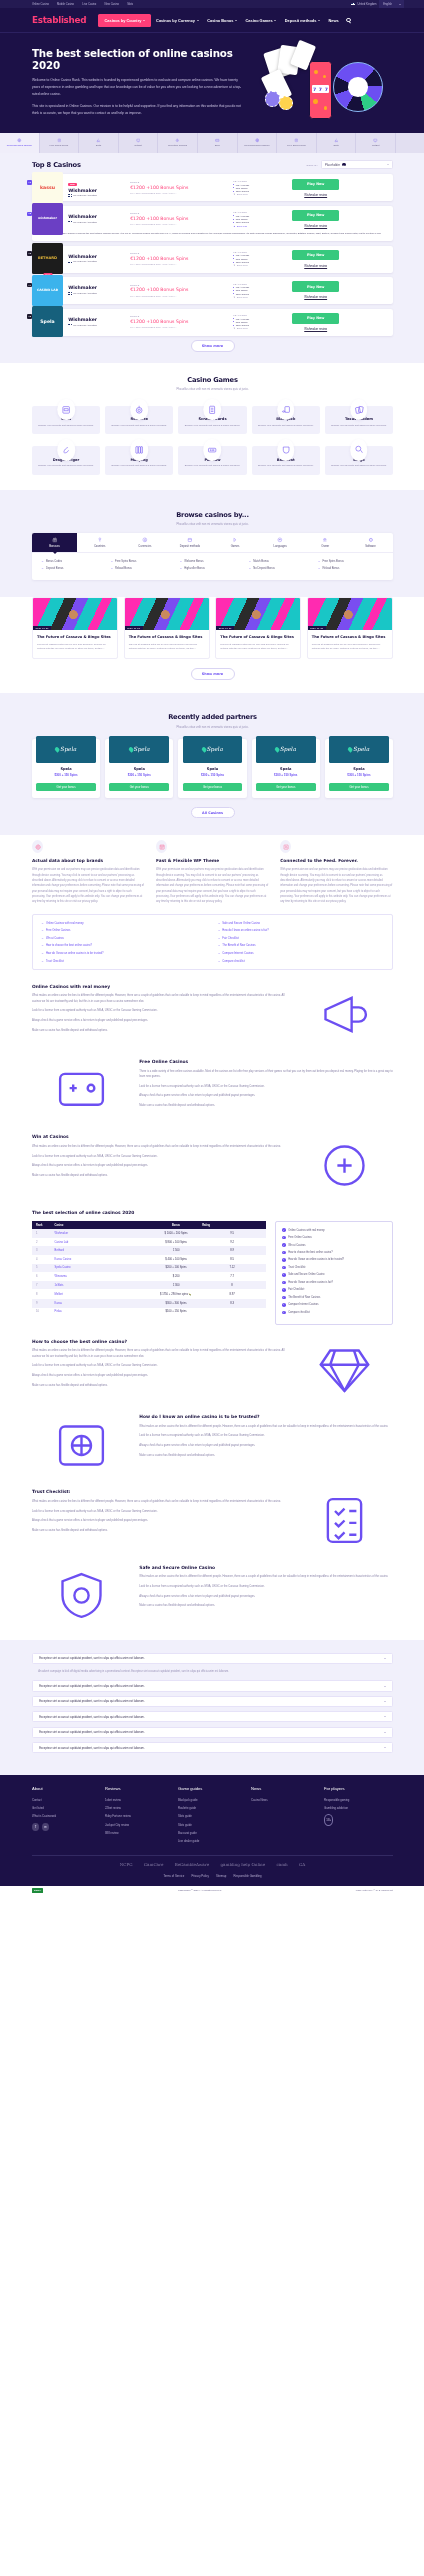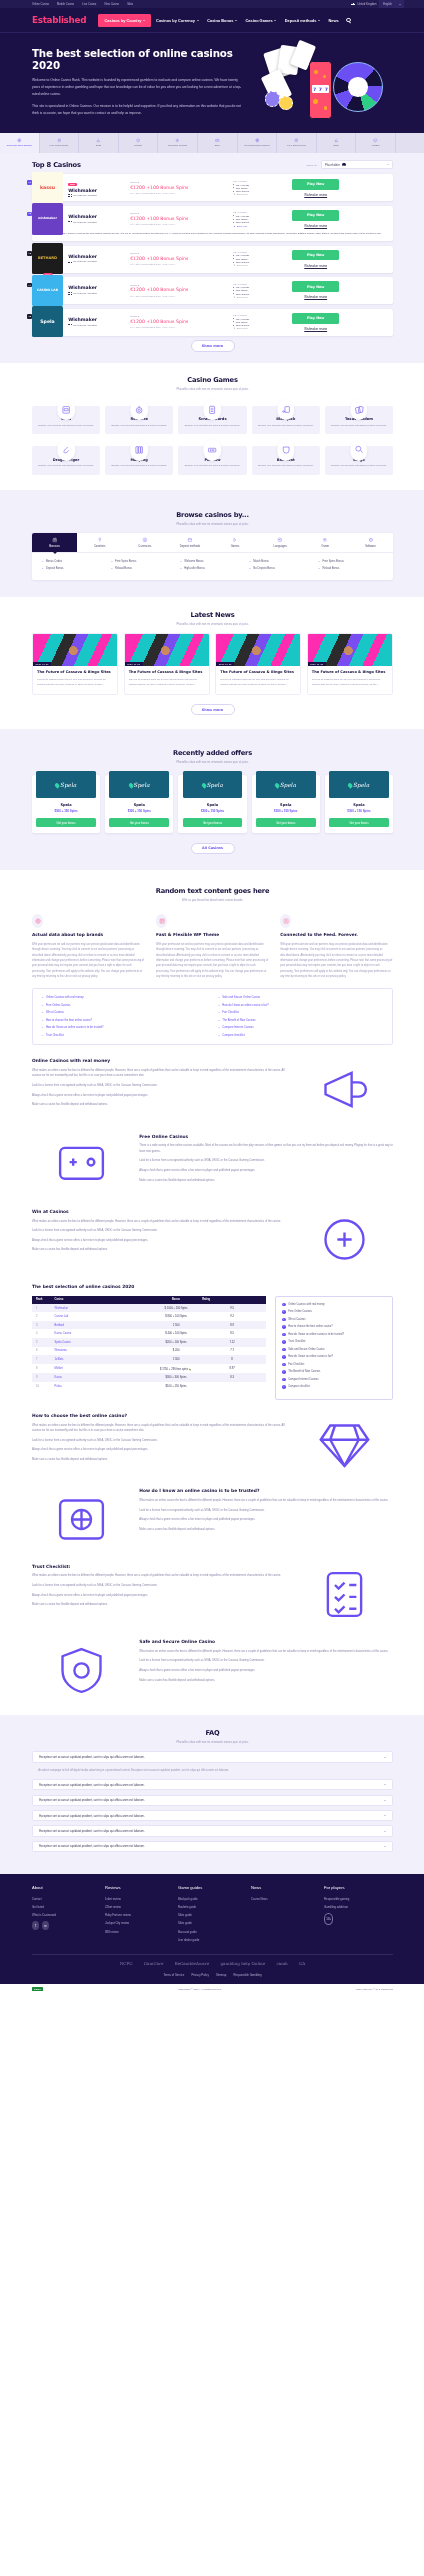--- a/index.html
+++ b/index.html
@@ -773,24 +773,20 @@
               <span class="arr">→</span>
               <span>Reload Bonus</span>
             </div>
           </div>
       </div>
     </div>
   </section>
 
   <section>
     <div class="container">
-      <div class="sechead">
-        <h2>Latest News</h2>
-        <p>Phasellus vitae velit non mi venenatis viverra quis ut justo.</p>
-      </div>
       <div class="newsgrid" id="newsgrid">
           <div class="ncard">
             <div class="nimg">
               <span class="ndate">2020-11-21</span>
             </div>
             <div class="nb">
               <h4>The Future of Cassava &amp; Bingo Sites</h4>
               <p>Players at Cassava sites will be well and genuinely spoiled for options with the so many features in stock for them, as they...</p>
             </div>
           </div>
@@ -822,21 +818,21 @@
             </div>
           </div>
         </div>
       <button class="btn-out" style="margin-top:7.2px;margin-bottom:13.4px;">Show more</button>
     </div>
   </section>
 
   <section class="sec-lav" style="padding-bottom:16.5px;">
     <div class="container">
       <div class="sechead">
-        <h2>Recently added offers</h2>
+        <h2>Recently added partners</h2>
         <p>Phasellus vitae velit non mi venenatis viverra quis ut justo.</p>
       </div>
       <div class="recgrid" id="recgrid">
           <div class="rcard"><div class="rlogo">
               <span class="spade"></span>
               <span>Spela</span>
             </div><h4>Spela</h4><div class="rbonus">$300 + 150 Spins</div><button class="btn-green-s">Get your bonus</button></div>
           <div class="rcard"><div class="rlogo">
               <span class="spade"></span>
               <span>Spela</span>
@@ -853,24 +849,20 @@
               <span class="spade"></span>
               <span>Spela</span>
             </div><h4>Spela</h4><div class="rbonus">$300 + 150 Spins</div><button class="btn-green-s">Get your bonus</button></div>
         </div>
       <button class="btn-out" style="margin-top:7.2px;">All Casinos</button>
     </div>
   </section>
 
   <section>
     <div class="container">
-      <div class="sechead" style="padding-top:16.5px;">
-        <h2>Random text content goes here</h2>
-        <p>With us you know first about latest casino brands.</p>
-      </div>
       <div class="f3" id="f3">
           <div>
             <div class="fbub">
               <svg viewBox="0 0 24 24" fill="none" stroke="#ff3e78" stroke-width="1.4">
                 <circle cx="12" cy="12" r="8"></circle>
                 <circle cx="12" cy="12" r="4"></circle>
                 <path d="M12 2v3M12 19v3M2 12h3M19 12h3"></path>
               </svg>
             </div>
             <h4>Actual data about top brands</h4>
@@ -1183,24 +1175,20 @@
                 <circle cx="12" cy="12" r="3"></circle>
               </svg>
             </div>
           </div>
         </div>
     </div>
   </section>
 
   <section class="faqsec">
     <div class="container">
-      <div class="sechead" style="padding-top:2.1px;">
-        <h2>FAQ</h2>
-        <p>Phasellus vitae velit non mi venenatis viverra quis ut justo.</p>
-      </div>
       <div id="faqlist">
           <div class="faqitem">
             <span>Excepteur sint occaecat cupidatat proident, sunt in culpa qui officia anim est laborum.</span>
             <span class="caret"></span>
           </div>
           <div style="font-size: 2.6px; color: rgb(154, 147, 184); line-height: 2; padding: 1px 6.2px 6.2px;">An advert campaign to kick off digital media advertising in a promotional context. Excepteur sint occaecat cupidatat proident, sunt in culpa qui officia anim est laborum.</div>
           <div class="faqitem">
             <span>Excepteur sint occaecat cupidatat proident, sunt in culpa qui officia anim est laborum.</span>
             <span class="caret"></span>
           </div>

